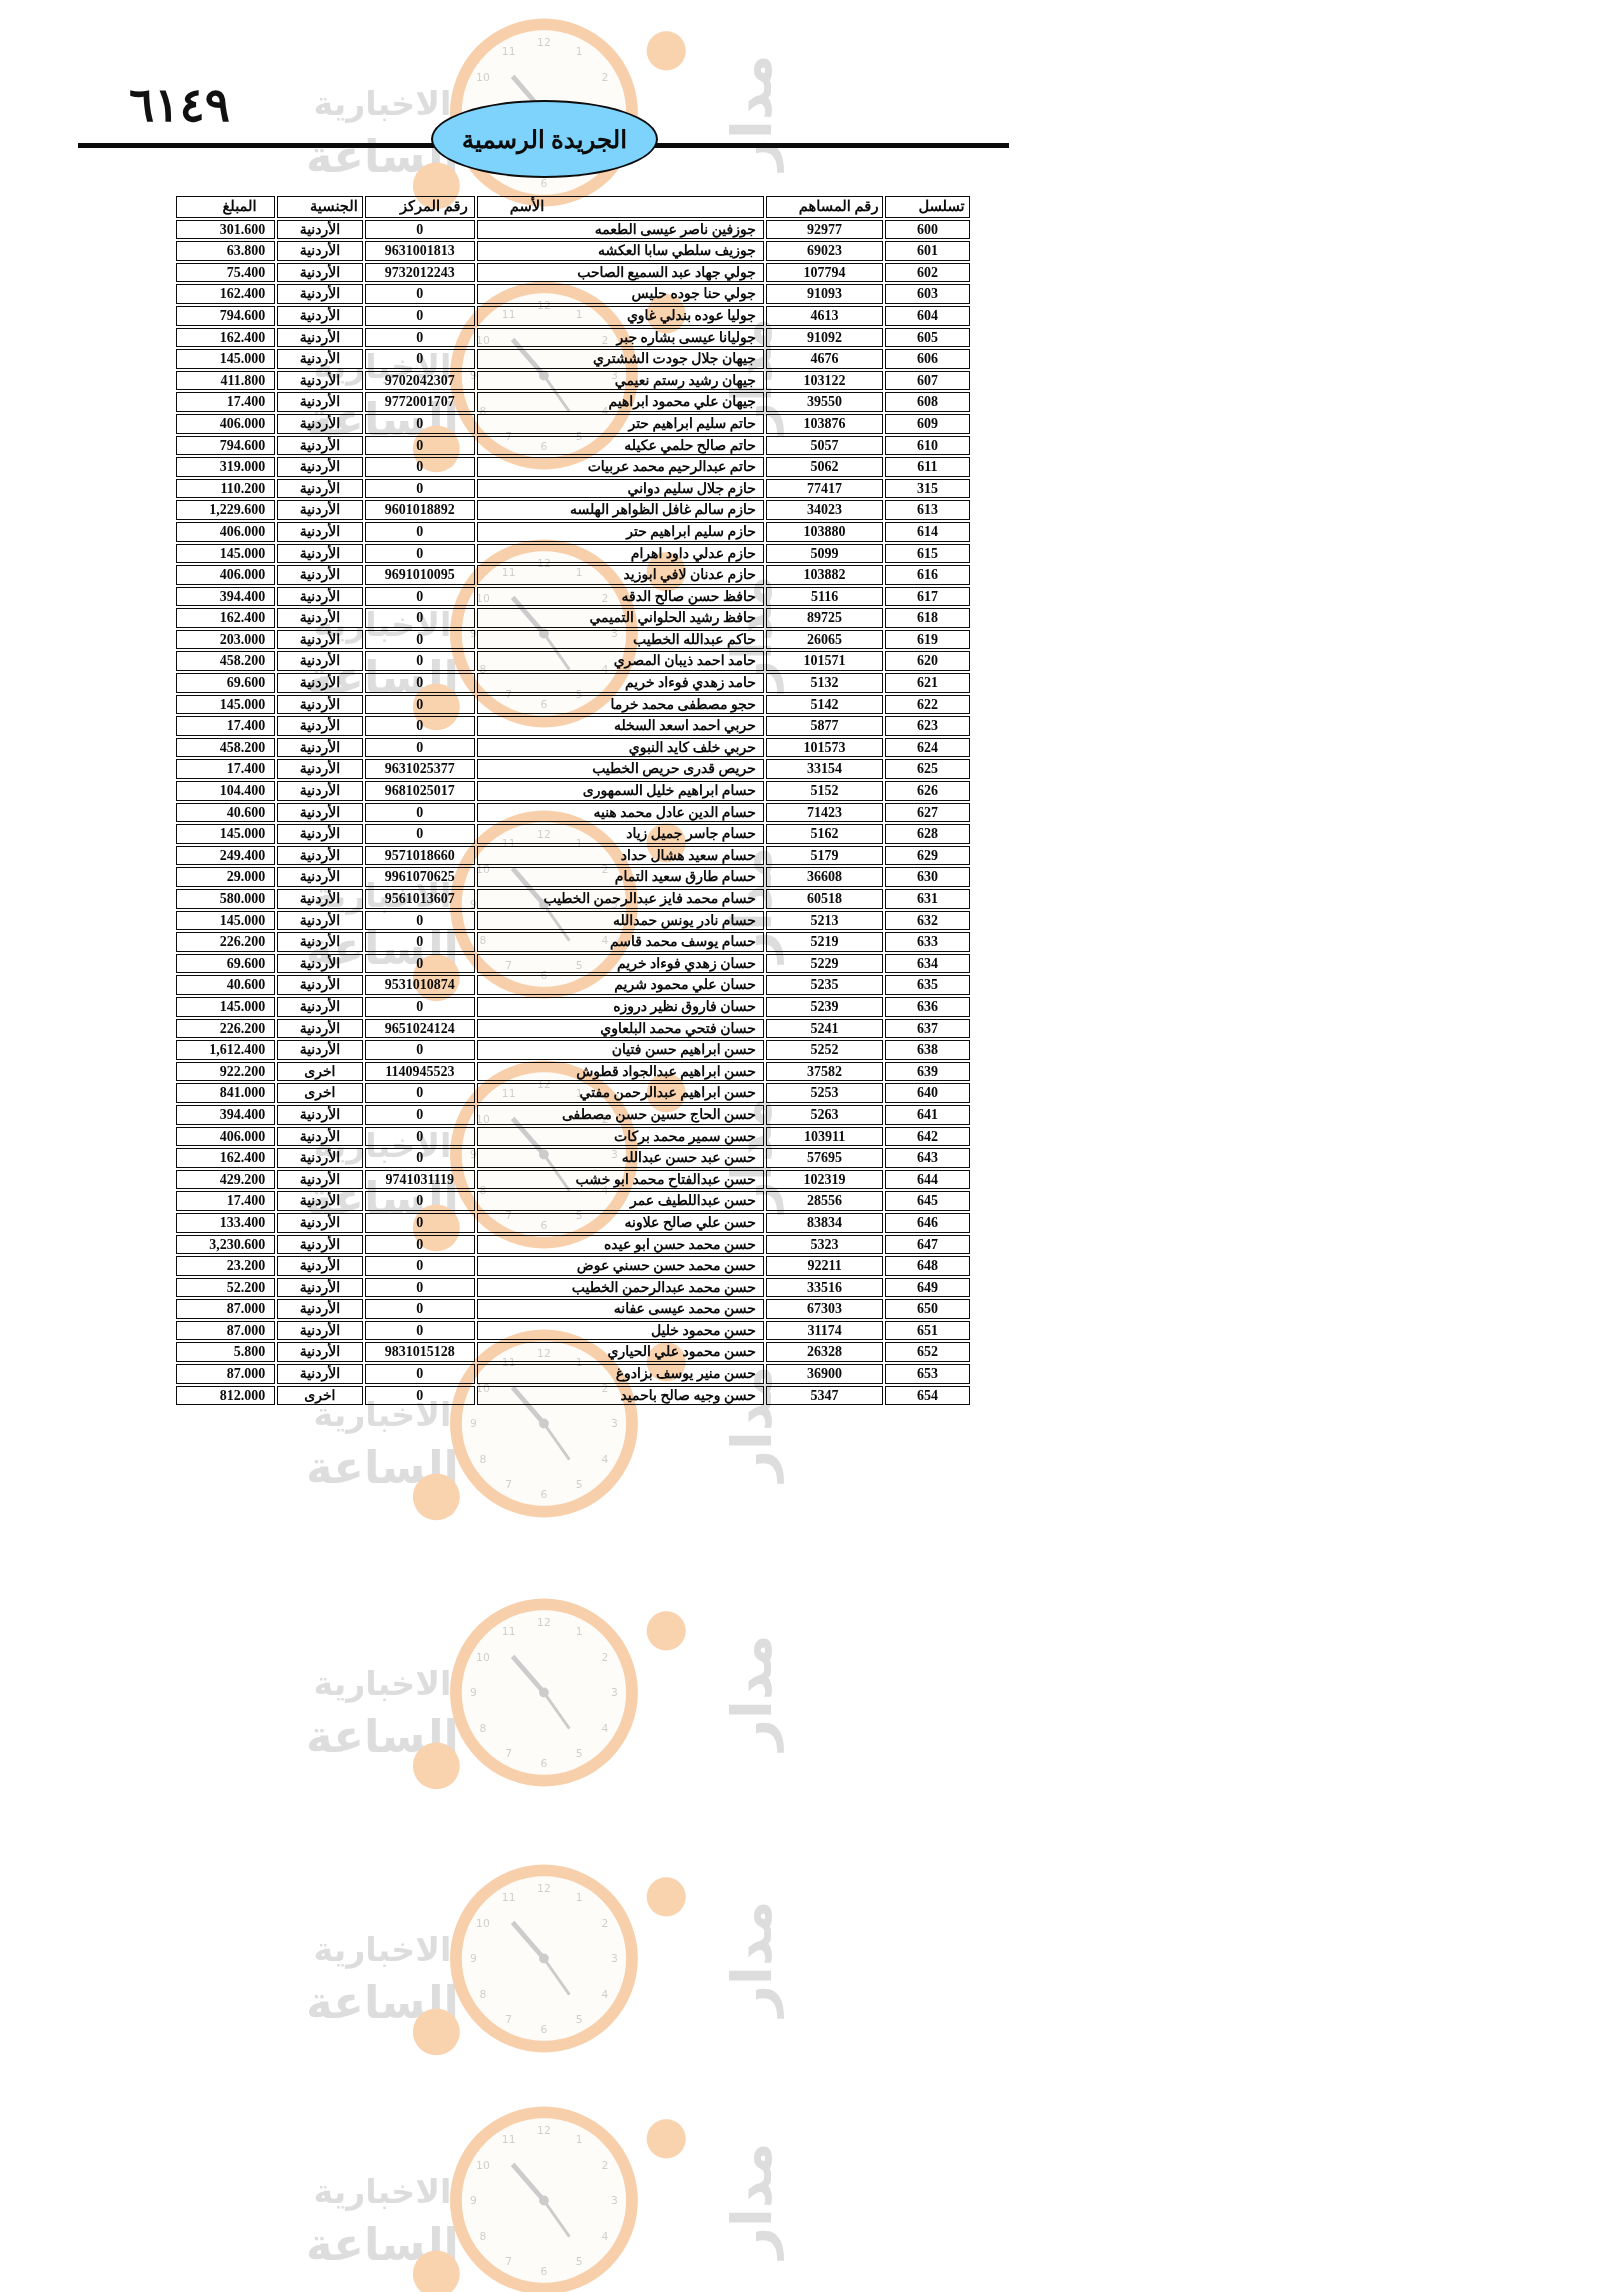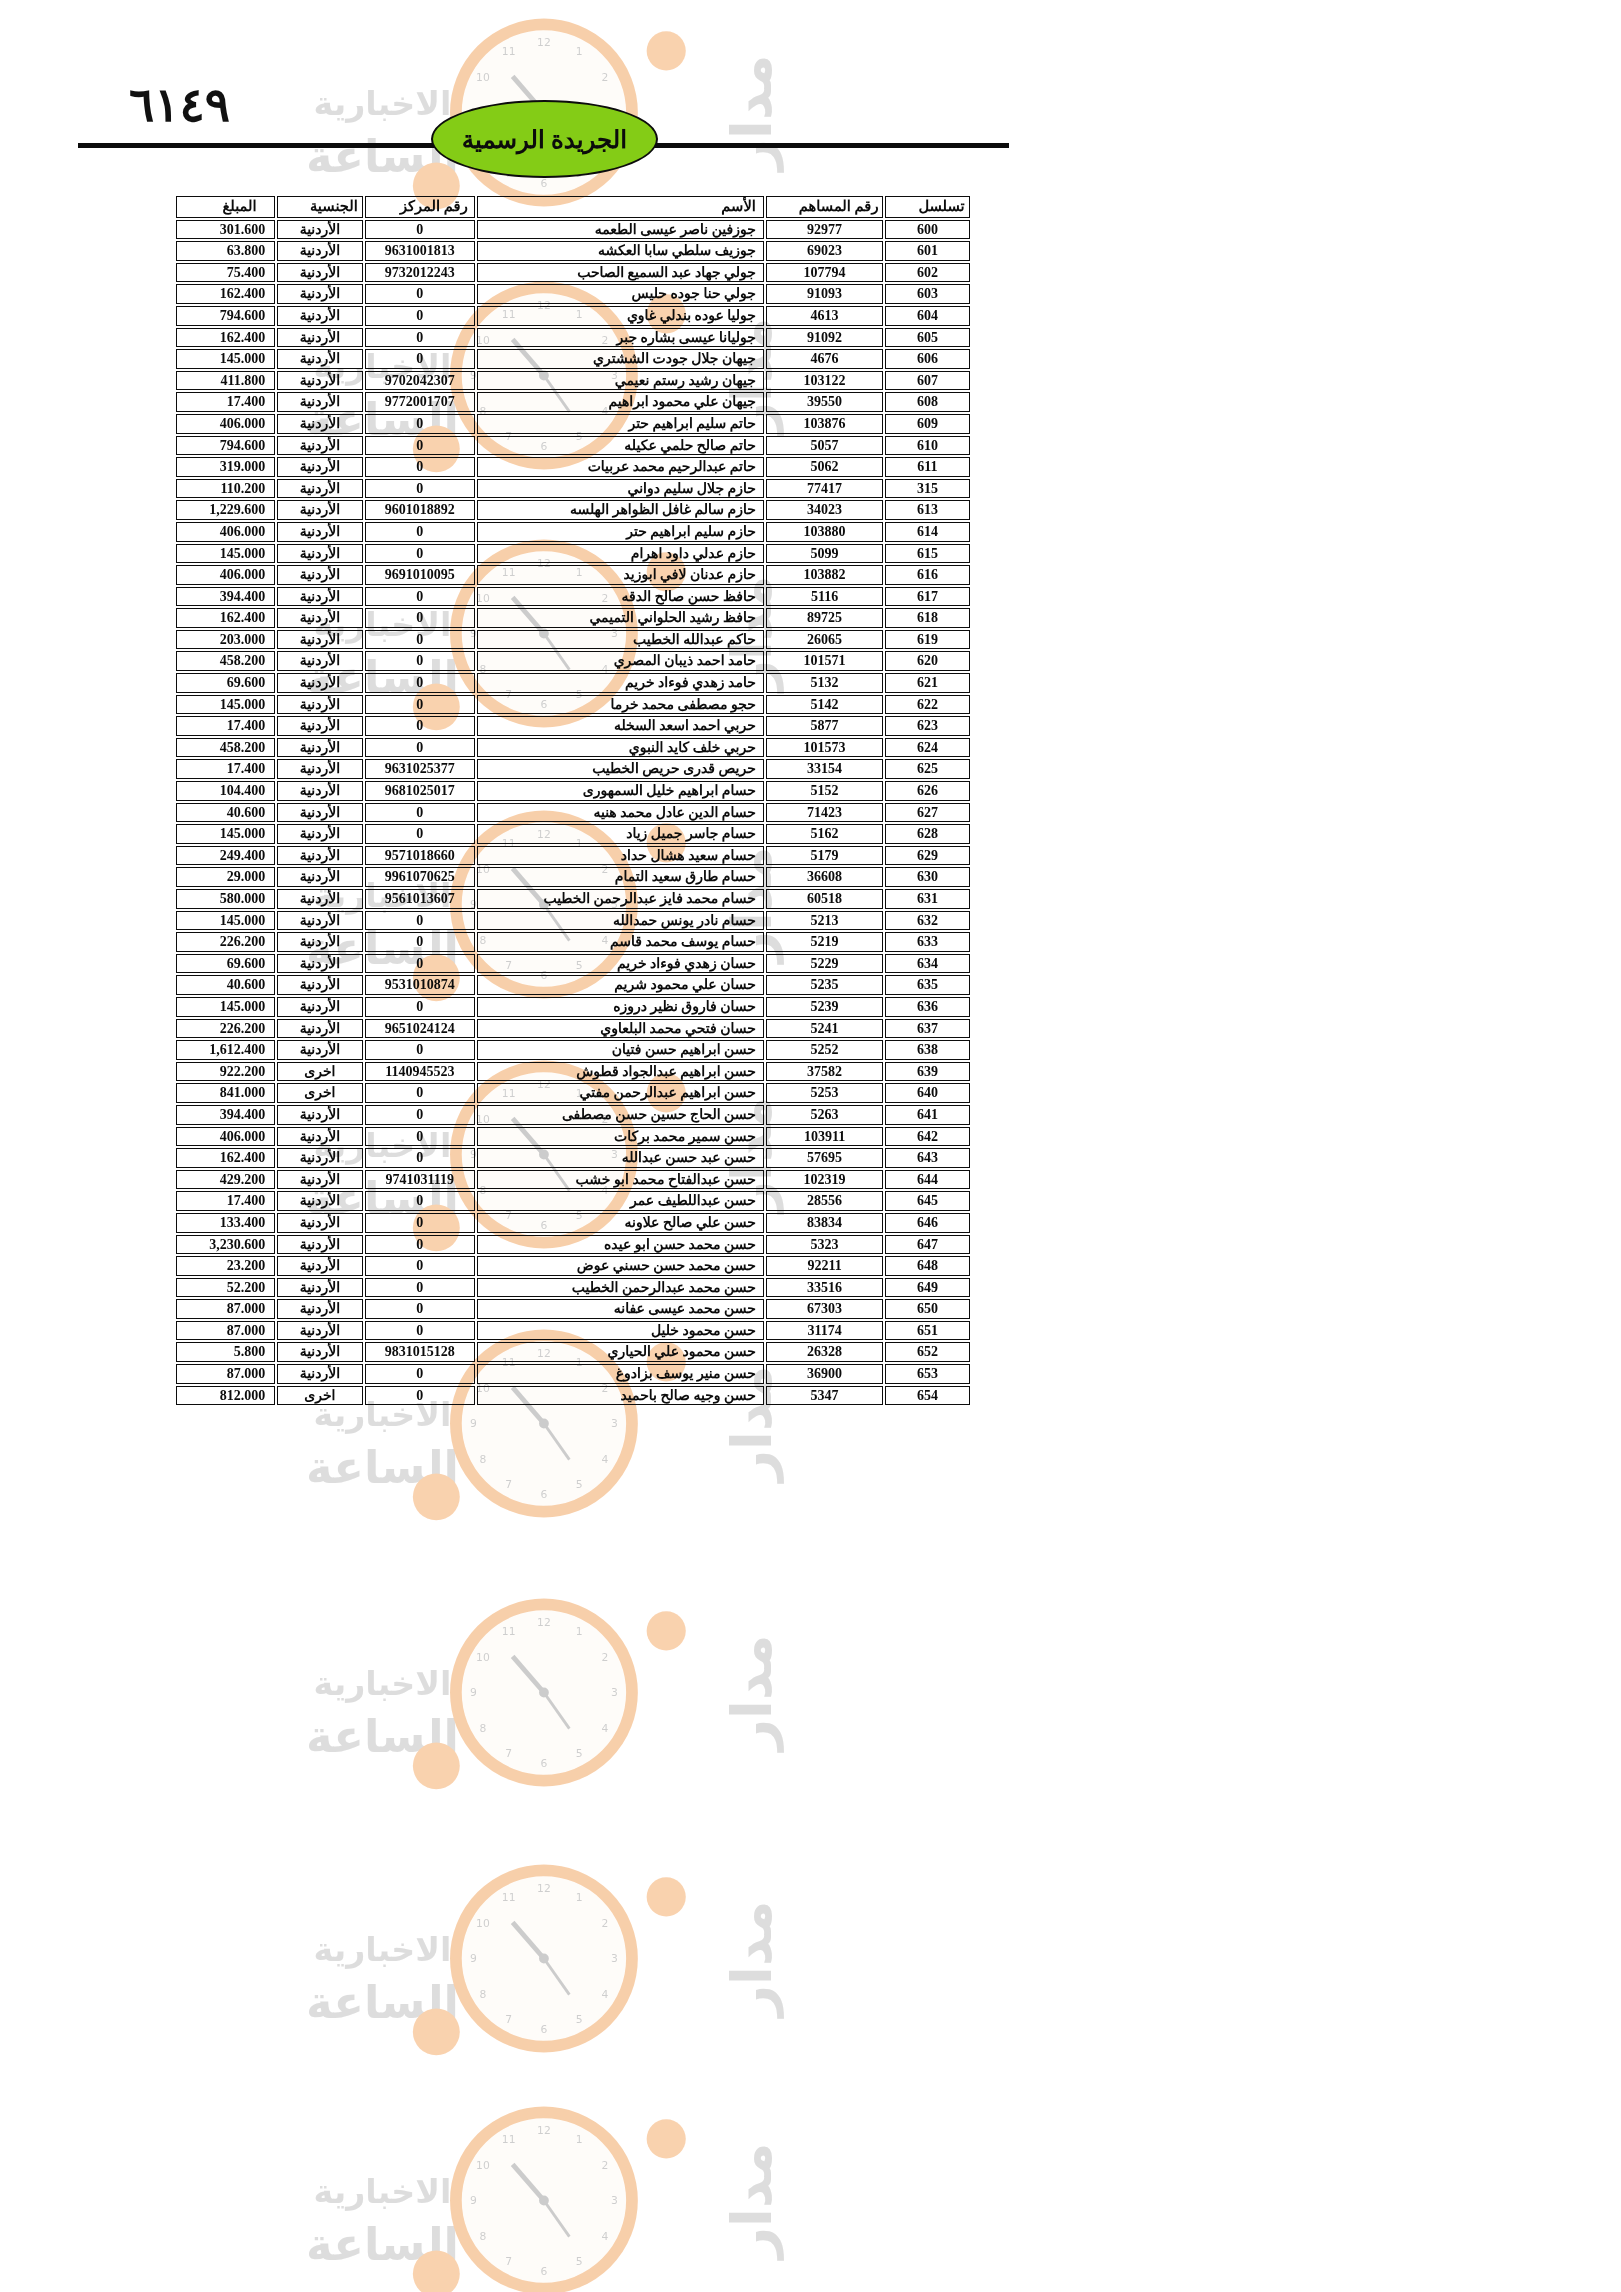--- a/index.html
+++ b/index.html
@@ -50,21 +50,21 @@
   .top-rule {
     position: absolute;
     top: 143px; left: 78px;
     width: 931px; height: 4.9px;
     background: #0c0c0c;
   }
   .banner-oval {
     position: absolute;
     top: 100px; left: 431px;
     width: 227px; height: 78px;
-    background: #84cc16;
+    background: #7dd3fc;
     border: 2px solid #0c0c0c;
     border-radius: 50%;
     display: flex; align-items: center; justify-content: center;
   }
   .banner-title {
     font-size: 24.5px;
     font-weight: bold;
     color: #0c0c0c;
     direction: rtl;
   }
@@ -379,21 +379,21 @@
         <col style="width:98px">
         <col style="width:287px">
       <col style="width:110px">
         <col style="width:63px">
         <col style="width:99px">
     </colgroup>
     <thead>
       <tr>
         <th>تسلسل</th>
         <th>رقم المساهم</th>
-        <th class="col-name" style="text-align:right">الأسم</th>
+        <th class="col-name" style="text-align:left">الأسم</th>
         <th>رقم المركز</th>
         <th>الجنسية</th>
         <th>المبلغ</th>
       </tr>
     </thead>
     <tbody>
         <tr>
           <td class="col-serial">600</td>
           <td class="col-shareholder-no">92977</td>
           <td class="col-name">جوزفين ناصر عيسى الطعمه</td>

